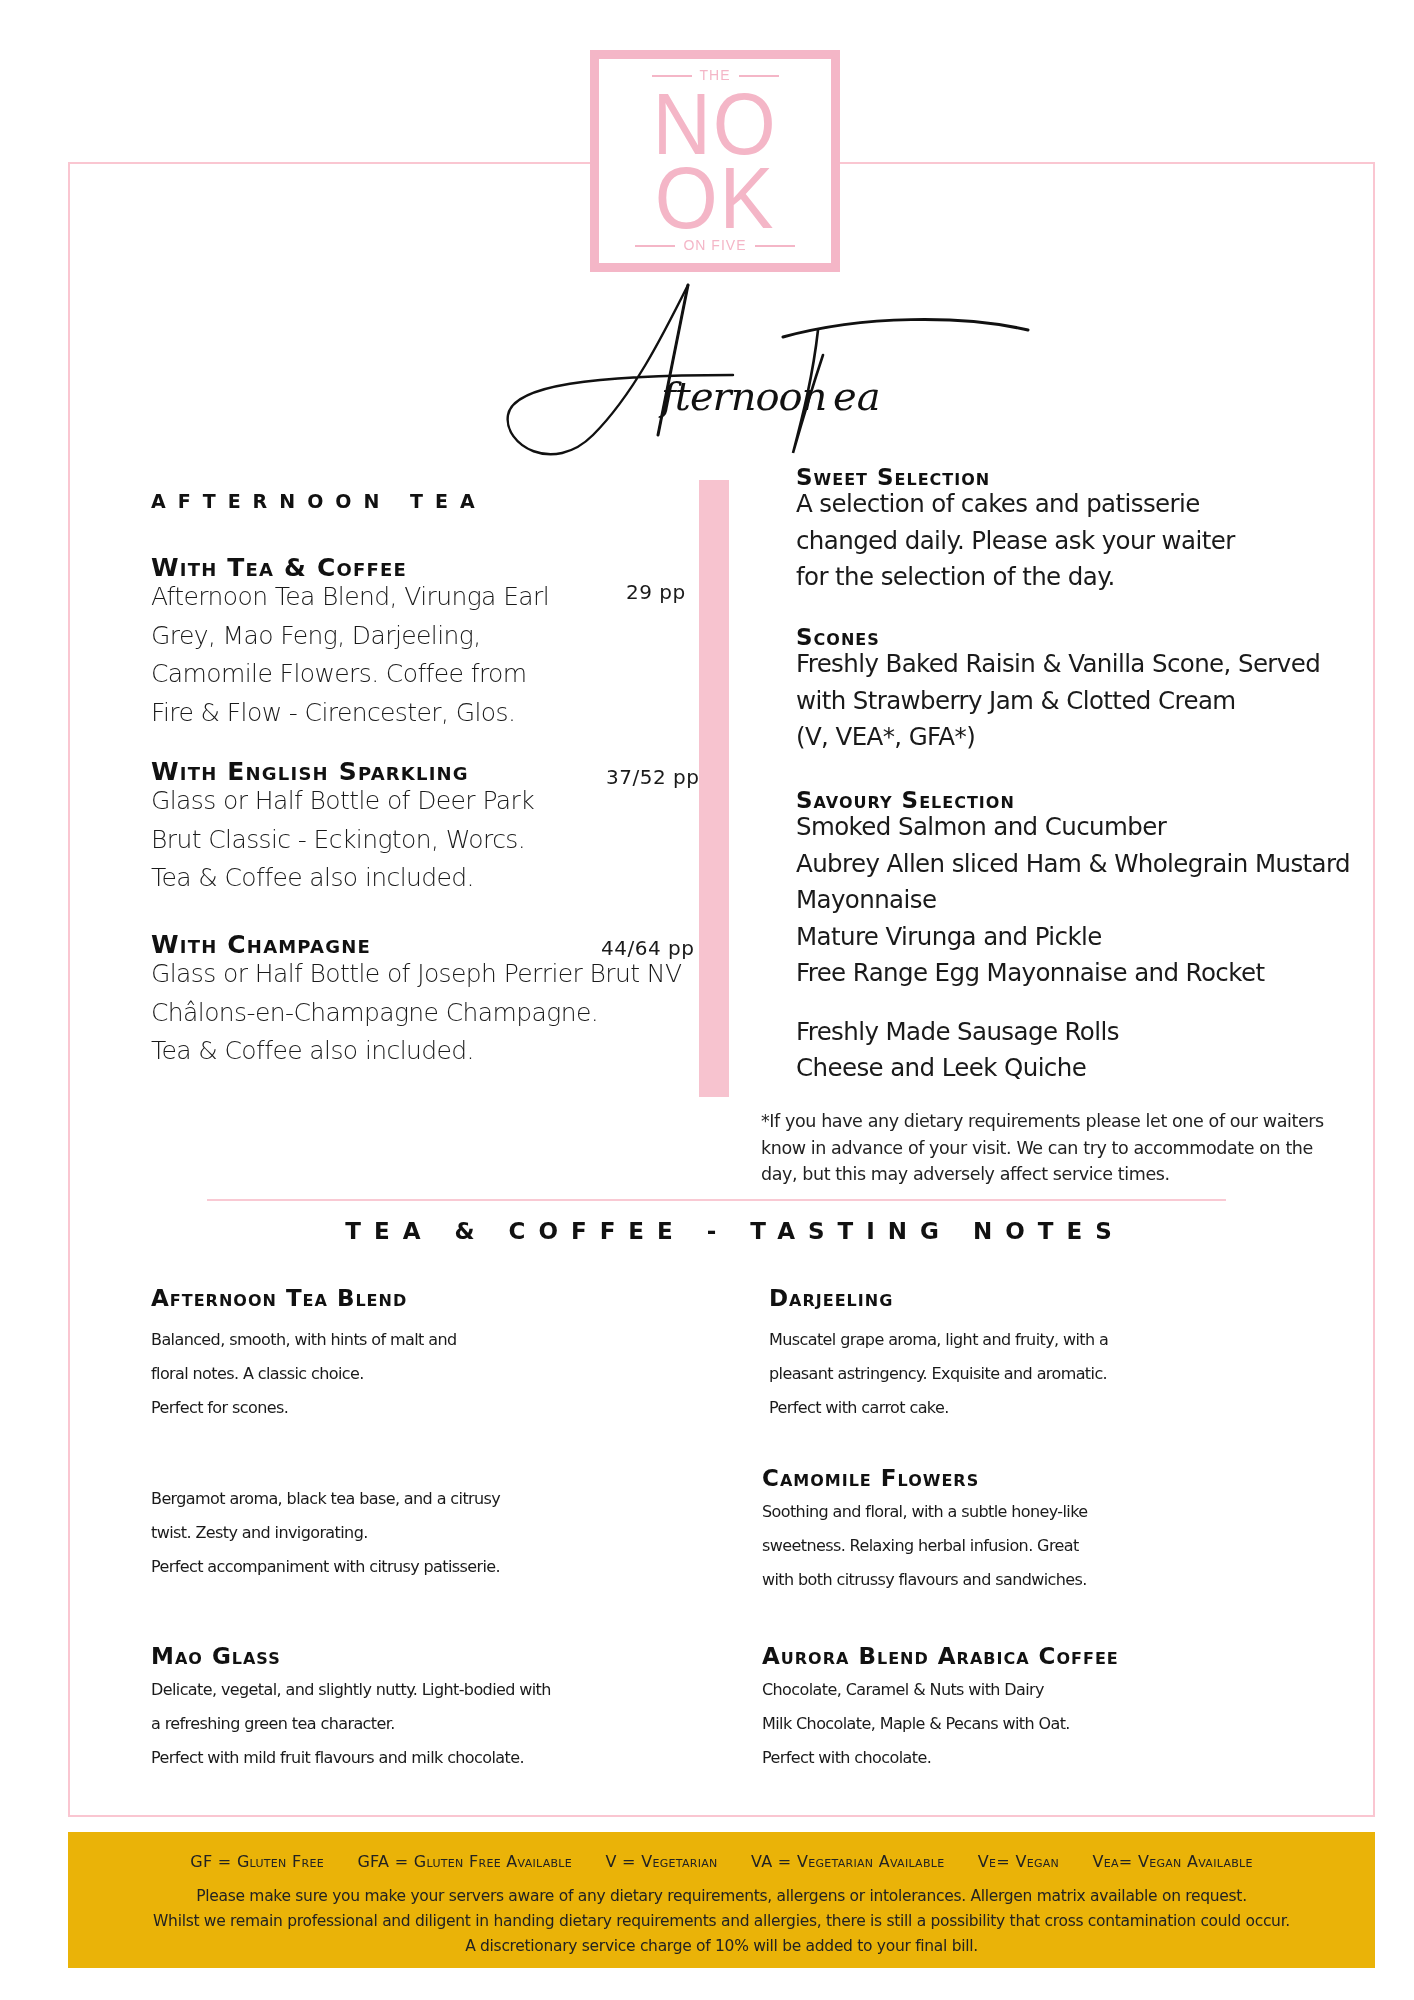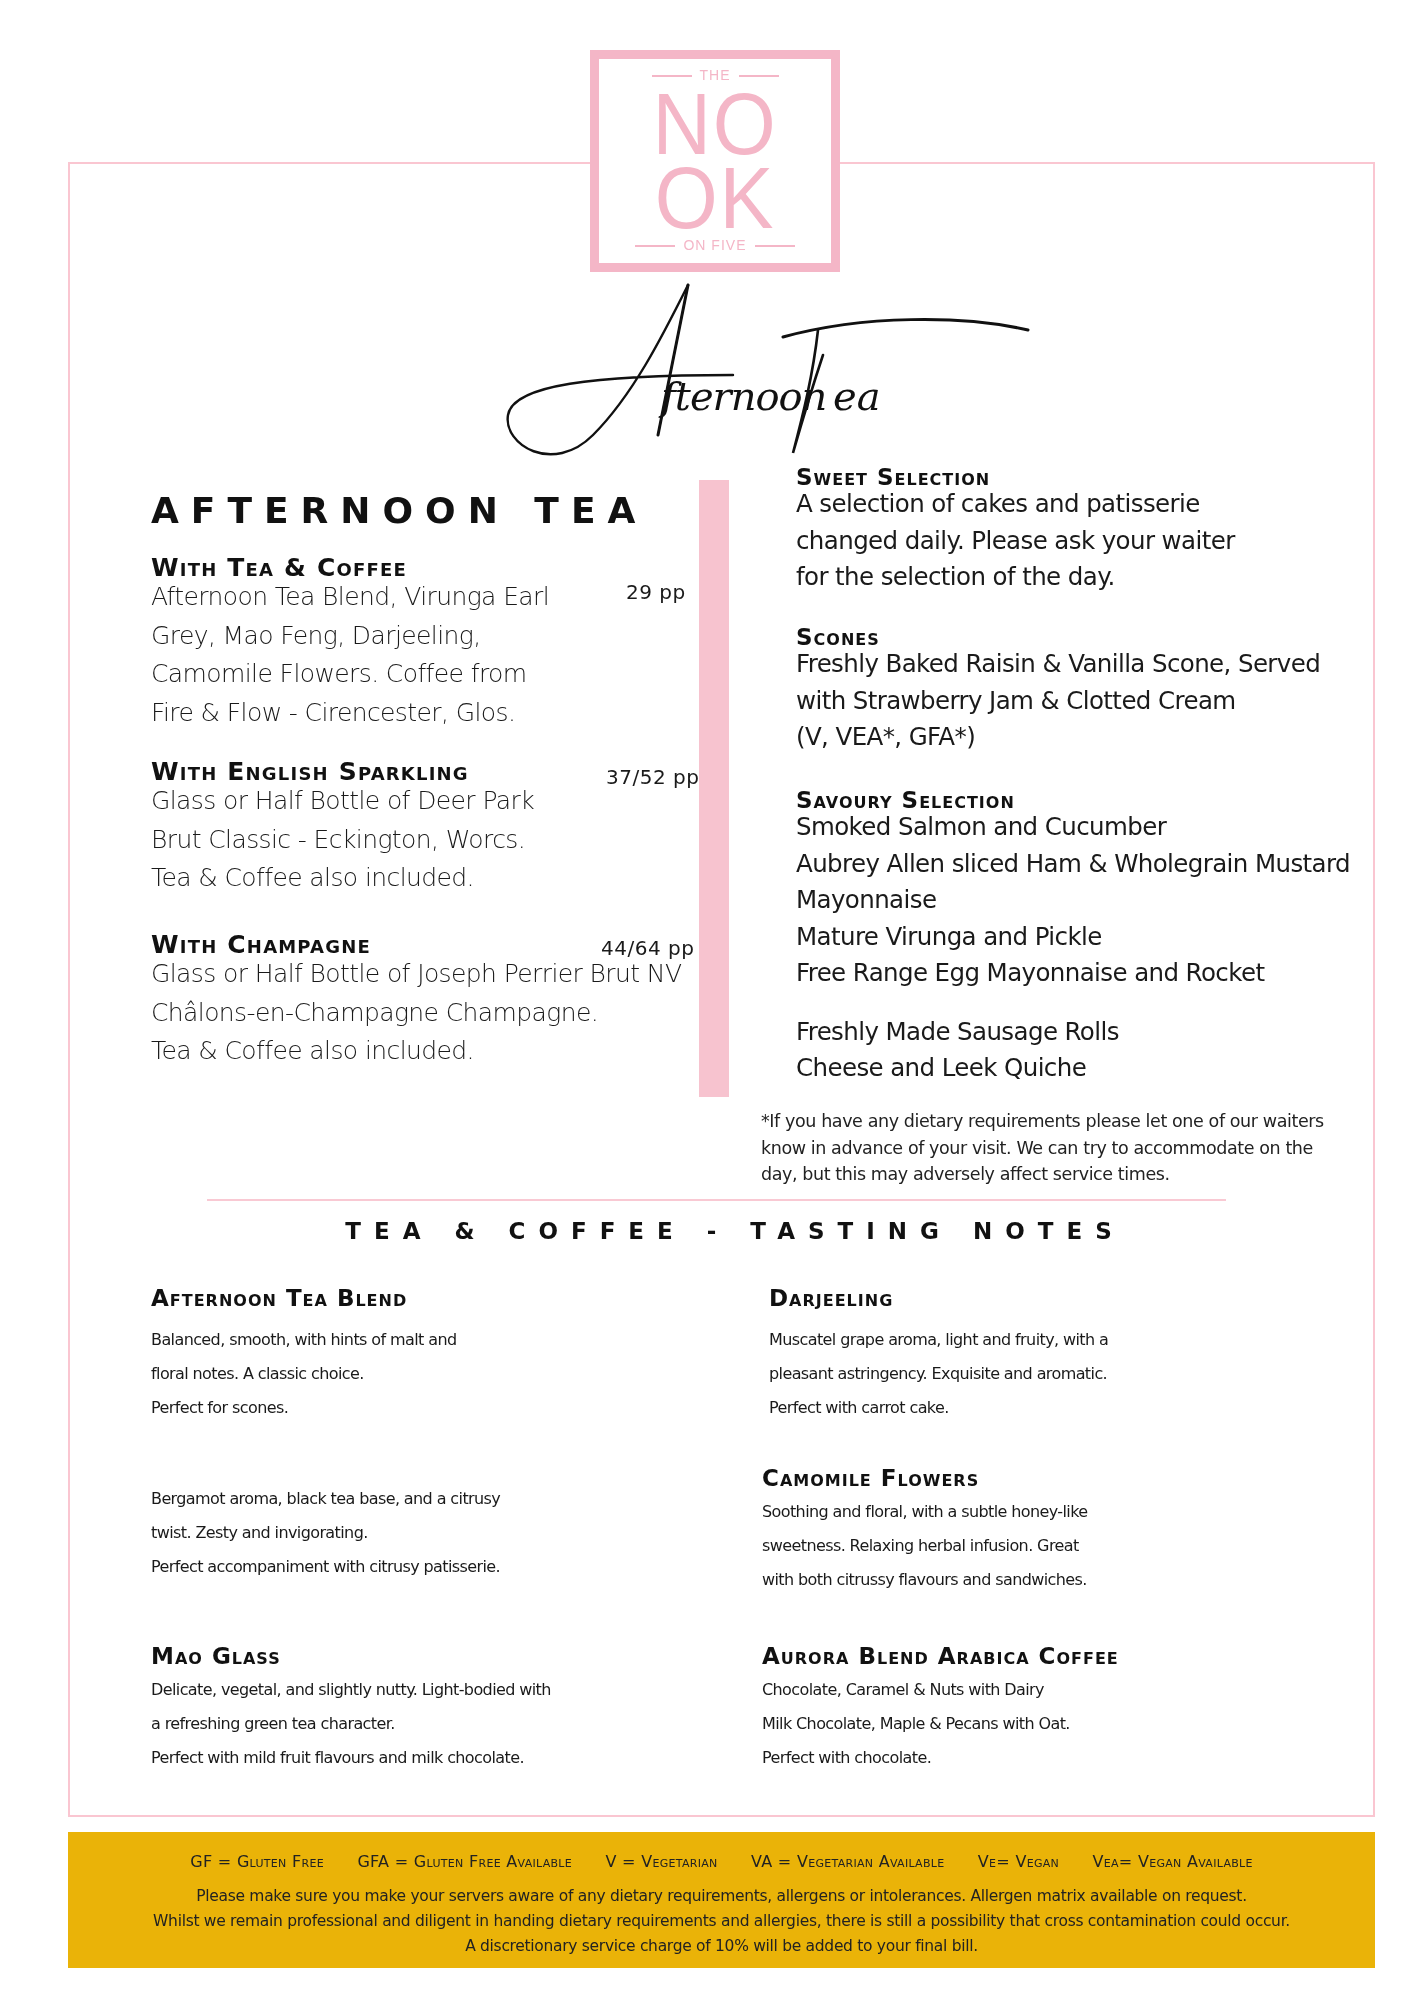--- a/index.html
+++ b/index.html
@@ -6,21 +6,21 @@
   body { width:1414px; height:2000px; position:relative; overflow:hidden;
          font-family:"DejaVu Sans", sans-serif; color:#141414; }
   .abs { position:absolute;padding-left:28px; }
   .frame { left:68px; top:162px; width:1275px; height:1651px; border:2px solid #fac6d1; box-sizing:content-box; }
   .logo { left:590px; top:50px; width:204px; height:204px; border:9px solid #f4b6c7; background:#fff;
           color:#f4b6c7; text-align:center; }
   .logo .small { position:absolute; left:0; right:0; font-family:"Liberation Sans", sans-serif; font-size:14px; letter-spacing:1px; }
   .logo .small::before, .logo .small::after { content:""; display:inline-block; width:40px; height:2px; background:#f4b6c7; vertical-align:middle; margin:0 8px; }
   .logo .big { position:absolute; left:0; right:0; font-family:"Liberation Sans", sans-serif; font-size:88px; line-height:78px; letter-spacing:2px; transform:scaleX(0.92); }
   .script { left:455px; top:275px; width:560px; height:190px; }
-  .h-spaced { font-family:"DejaVu Sans", sans-serif; font-weight:bold; font-size:36px; letter-spacing:12px; color:#111; }
+  .h-spaced { font-family:"DejaVu Sans", sans-serif; font-weight:bold; font-size:19px; letter-spacing:12px; color:#111; }
   .sc { font-family:"DejaVu Sans", sans-serif; font-weight:bold; font-variant:small-caps; font-size:25px; letter-spacing:1.2px; color:#111; }
   .sc-sm { font-family:"DejaVu Sans", sans-serif; font-weight:bold; font-variant:small-caps; font-size:23px; letter-spacing:1px; color:#111; }
   .body { font-family:"DejaVu Sans", sans-serif; font-size:25px; line-height:38.5px; color:#1a1a1a; font-weight:300; letter-spacing:-0.6px; }
   .body-right { font-family:"DejaVu Sans", sans-serif; font-size:24.5px; line-height:36.5px; color:#1a1a1a; letter-spacing:-0.6px; }
   .note-body { font-family:"DejaVu Sans", sans-serif; font-size:16px; line-height:34px; color:#1a1a1a; letter-spacing:-0.6px; }
   .price { font-family:"DejaVu Sans", sans-serif; font-size:20px; color:#1a1a1a; letter-spacing:0.5px; }
   .fine { font-family:"DejaVu Sans", sans-serif; font-size:17.5px; line-height:26.5px; color:#222; letter-spacing:-0.4px; }
   .vdiv { left:699px; top:480px; width:2px; height:617px; background:#f7c3cf; }
   .hdiv { left:207px; top:1199px; width:991px; height:2px; background:#f9c9d3; }
   .tasting-title { left:0; width:1414px; top:1218px; text-align:center; font-family:"DejaVu Sans", sans-serif; font-weight:bold; font-size:23px; letter-spacing:13px; color:#111; }

